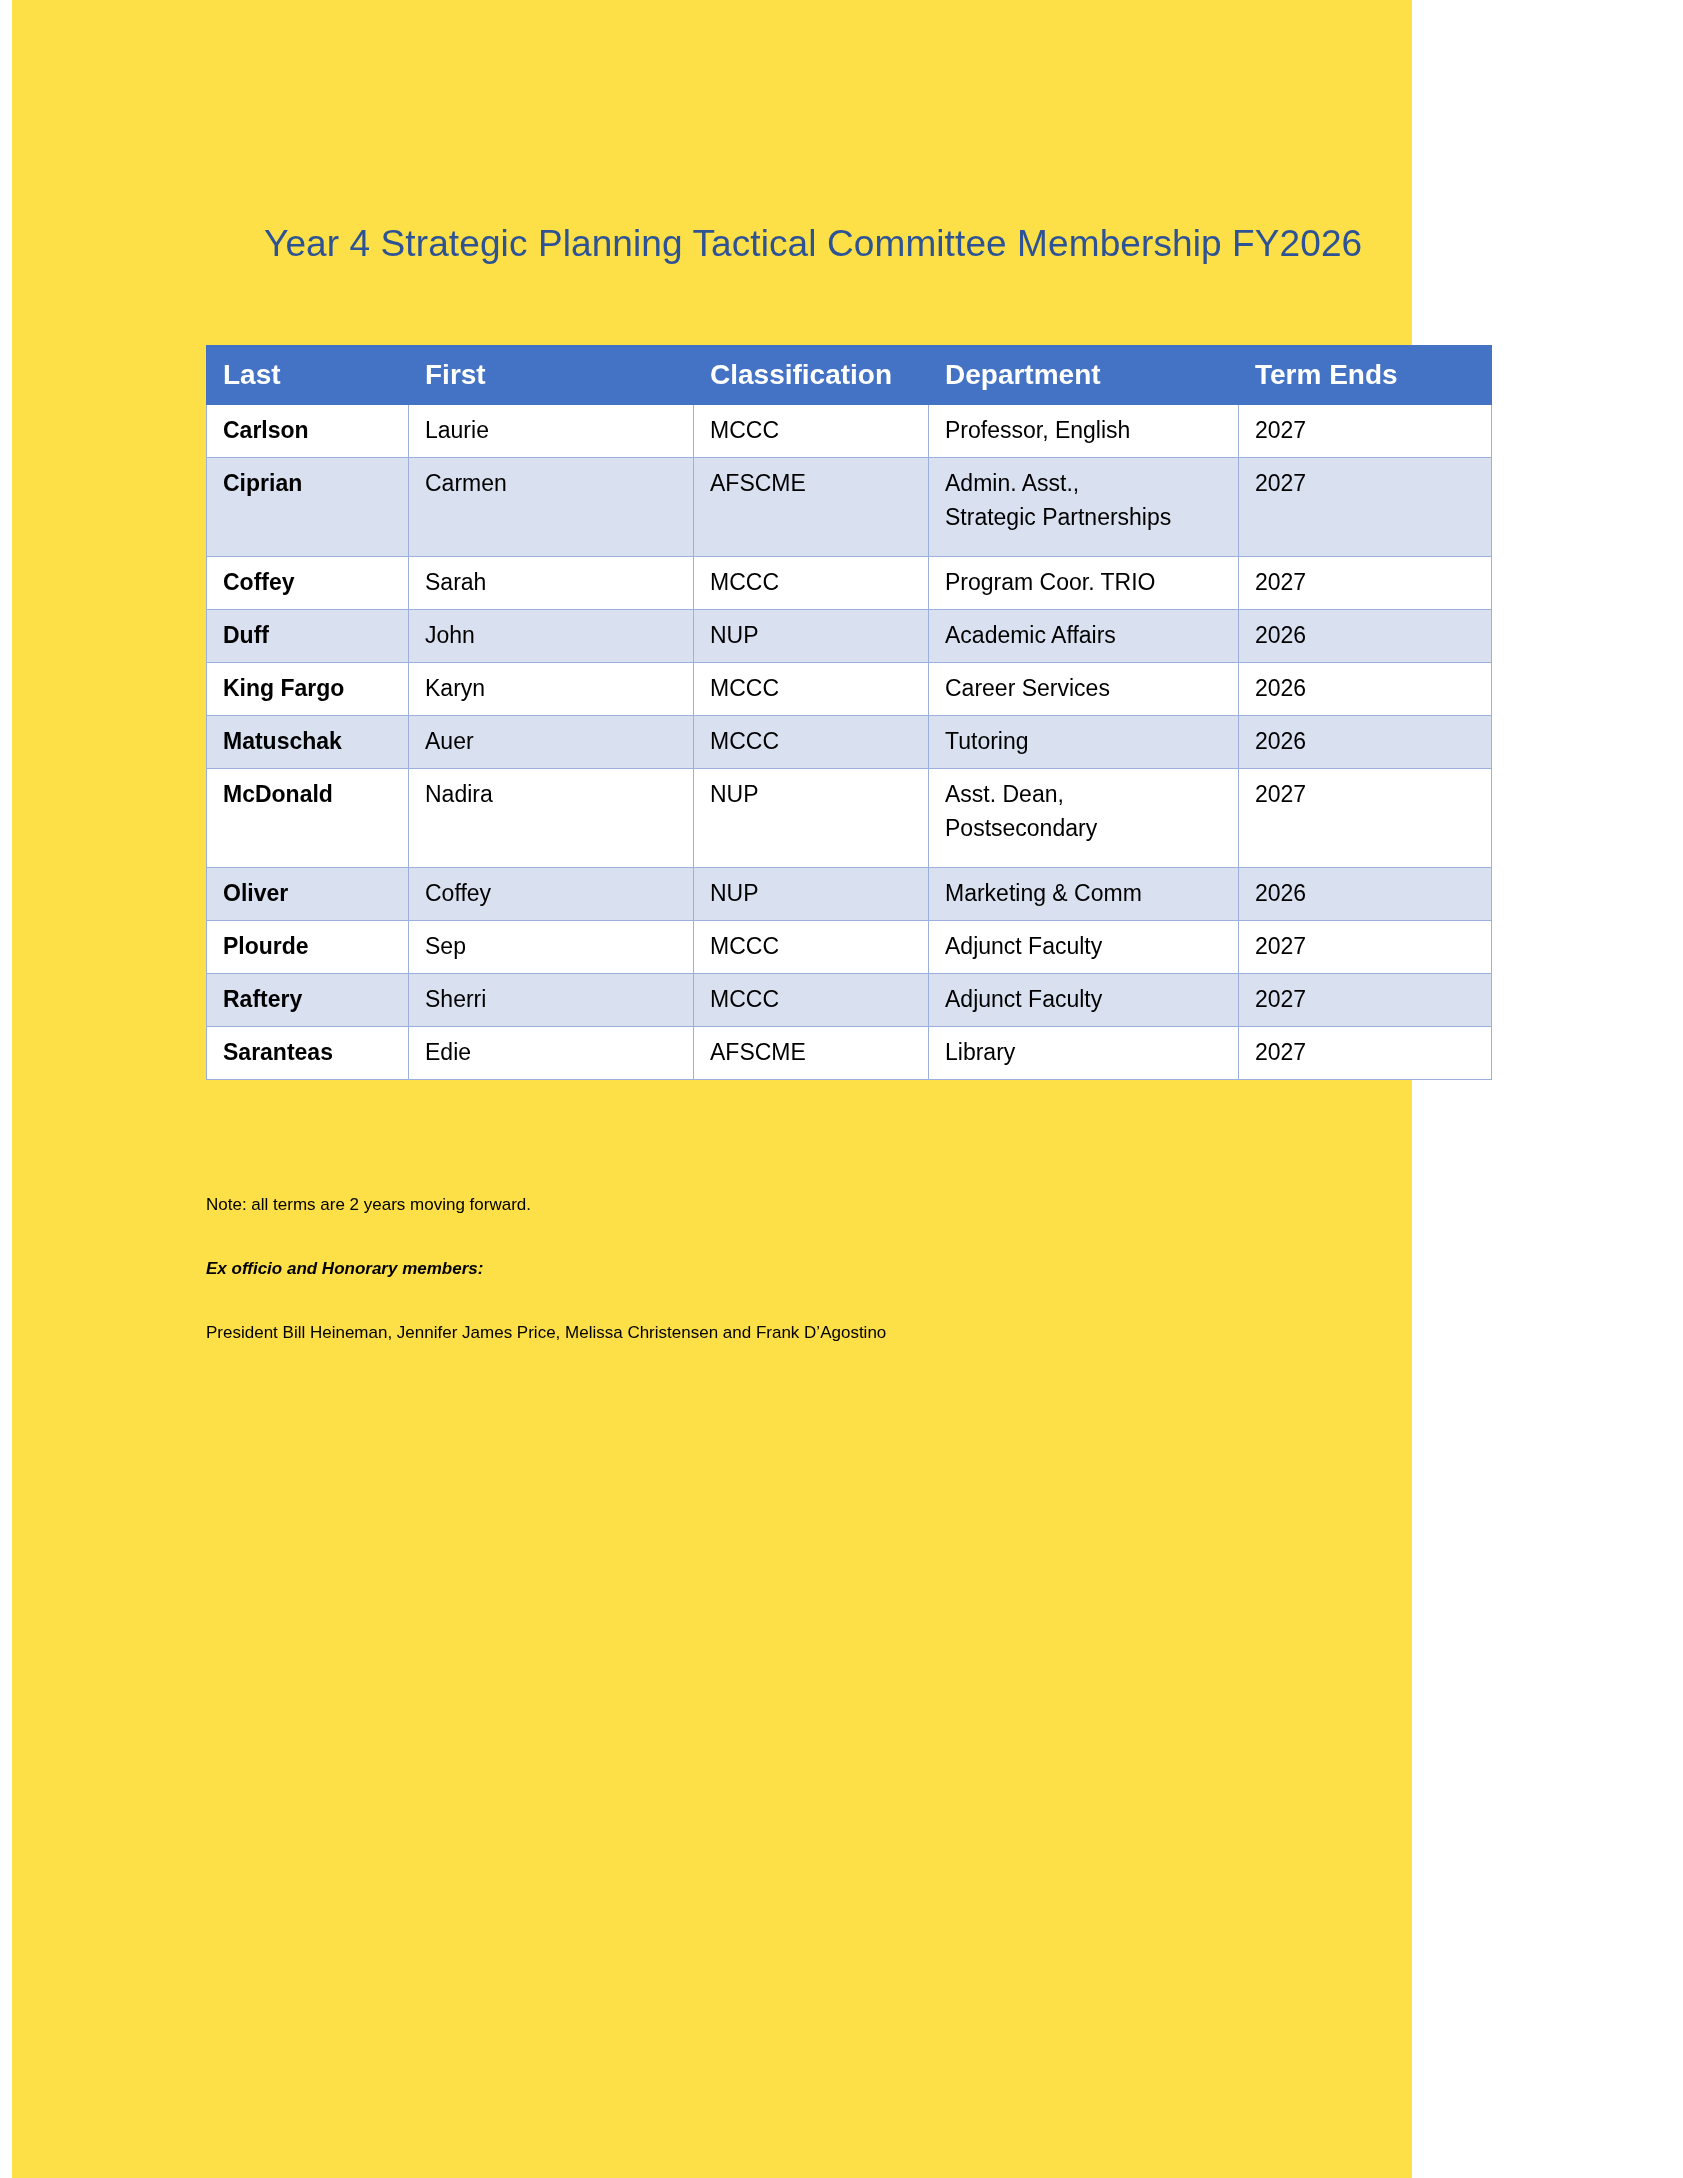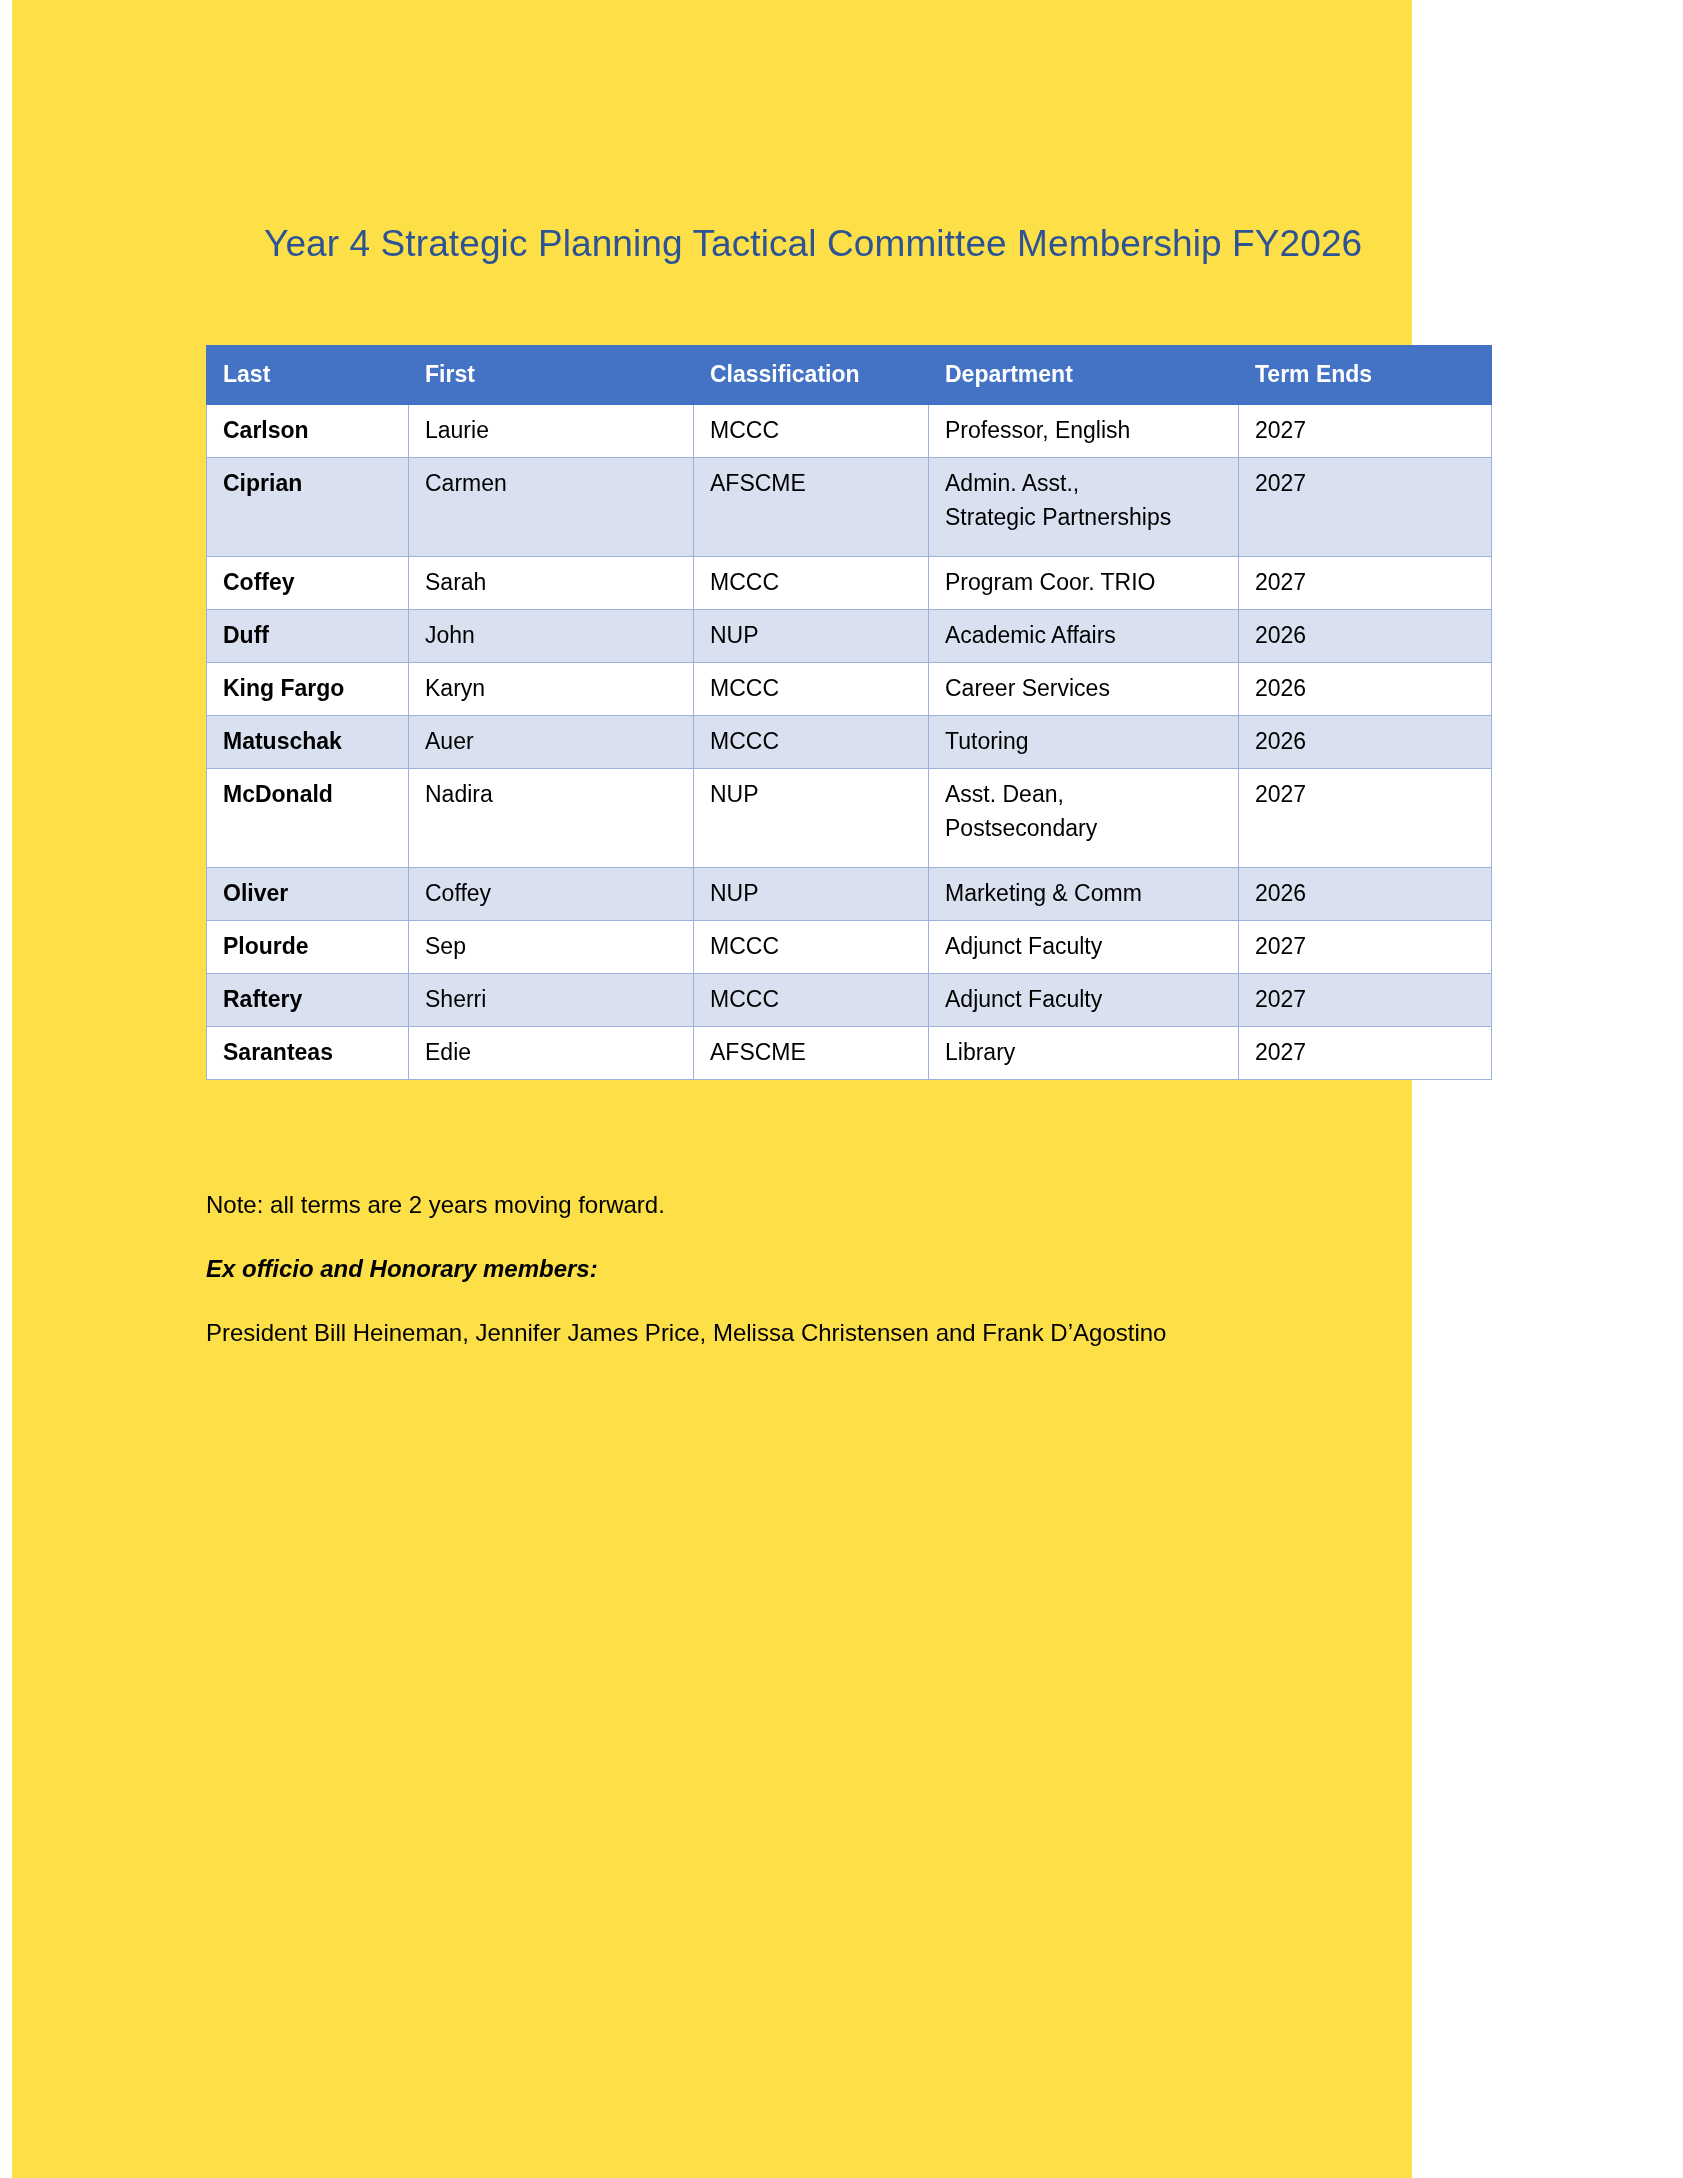--- a/index.html
+++ b/index.html
@@ -64,21 +64,21 @@
     line-height: 33px;
     vertical-align: top;
     text-align: left;
   }
 
   table.committee thead th {
     background: #4472C4;
     border: 1px solid #4472C4;
     color: #ffffff;
     font-weight: bold;
-    font-size: 23px;
+    font-size: 28px;
     padding-top: 12px;
     padding-bottom: 13px;
     white-space: nowrap;
   }
 
   tr.band td { background: #D9E0F0; }
   tr.plain td { background: #ffffff; }
 
   td.cell-last { font-weight: bold; }
 
@@ -89,21 +89,21 @@
   tr.tall td { padding-bottom: 22px; }
 
   
   .notes {
     position: absolute;
     left: 194px;
     top: 1188px;
     width: 1287px;
   }
   .note-line {
-    font-size: 24px;
+    font-size: 17px;
     line-height: 34px;
     color: #000000;
     margin: 0 0 30px 0;
   }
   .note-line.emph {
     font-weight: bold;
     font-style: italic;
   }
   .note-line.last { margin-bottom: 0; }
 </style>

